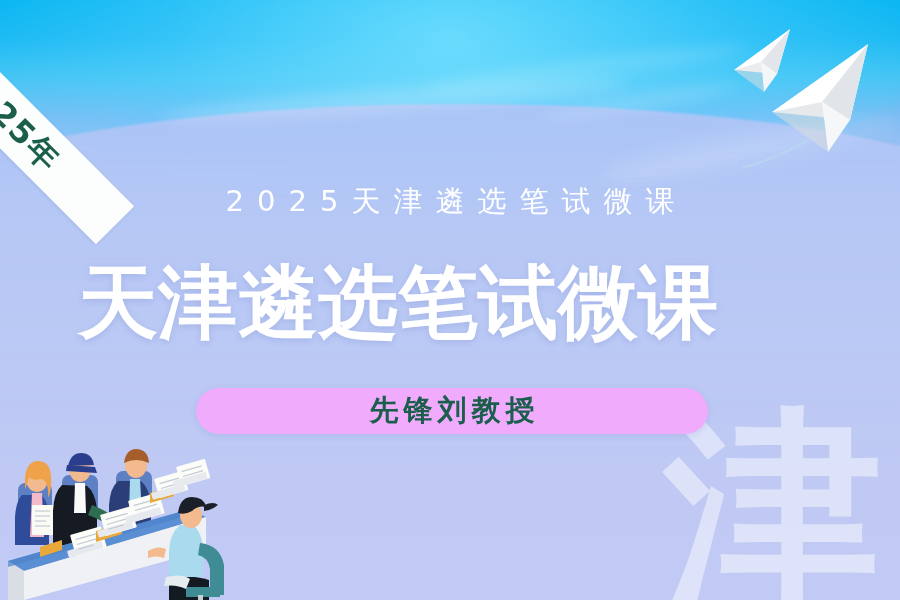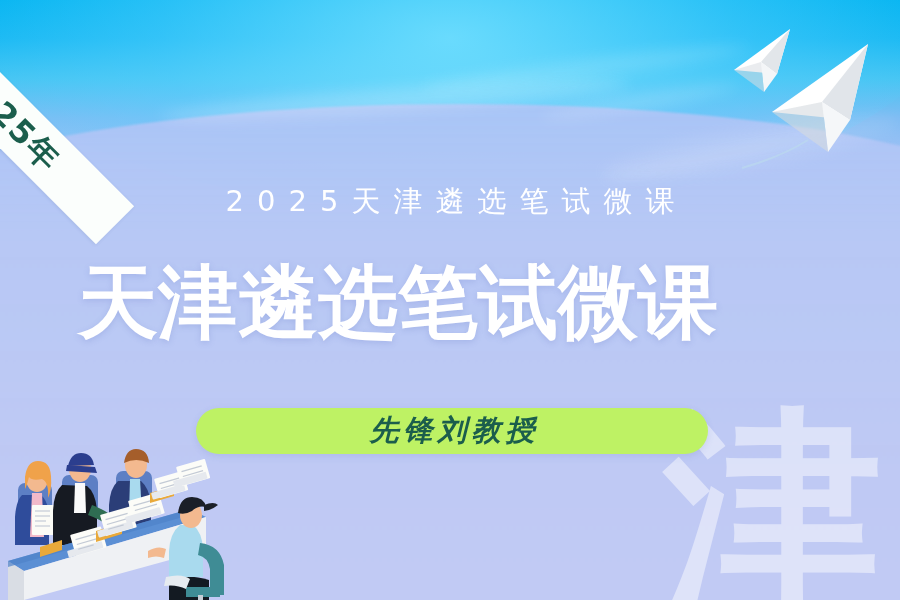--- a/index.html
+++ b/index.html
@@ -76,24 +76,24 @@
   }
   .maintitle{
     position:absolute;left:0;top:263px;width:796px;text-align:center;
     font-size:80px;font-weight:700;color:#FFFFFF;line-height:1;
     letter-spacing:0px;
     font-family:"DejaVu Sans","Liberation Sans",sans-serif;
     white-space:nowrap;
     text-shadow:0 2px 6px rgba(90,110,190,.22);
   }
   .pill{
-    position:absolute;left:196px;top:408px;width:512px;height:46px;
-    background:#bef264;border-radius:23px;
+    position:absolute;left:196px;top:388px;width:512px;height:46px;
+    background:#f0abfc;border-radius:23px;
     box-shadow:0 2px 7px rgba(80,100,175,.14);
-    display:flex;align-items:center;justify-content:center;font-style:italic;
+    display:flex;align-items:center;justify-content:center;
   }
   .pill span{
     font-size:29px;font-weight:700;color:#1B5E4C;letter-spacing:5px;text-indent:5px;
     font-family:"DejaVu Sans","Liberation Sans",sans-serif;white-space:nowrap;
   }
   
   .planes{position:absolute;right:0;top:0;width:180px;height:175px;}
   .illus{position:absolute;left:0;bottom:0;width:260px;height:235px;}
 </style>
 </head>

